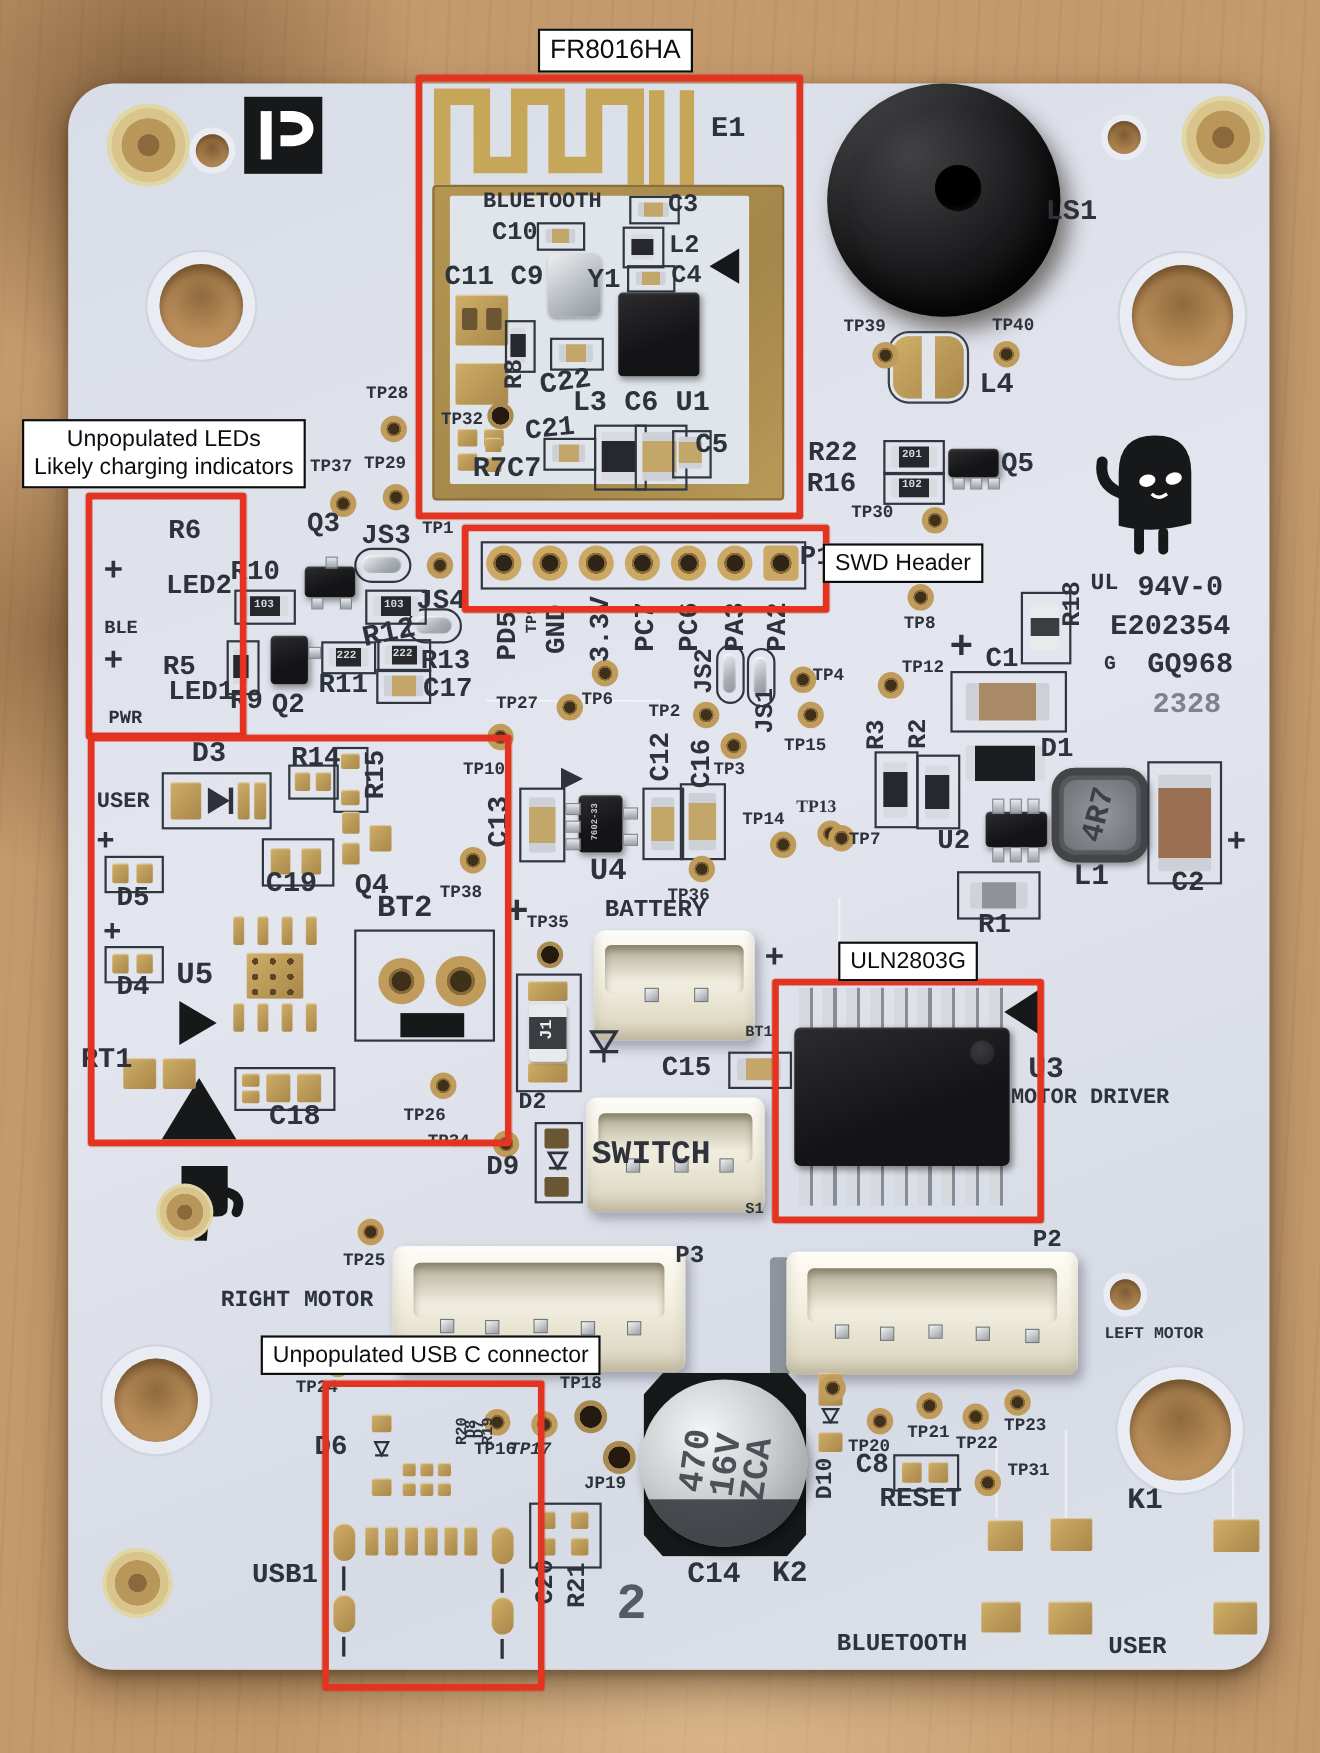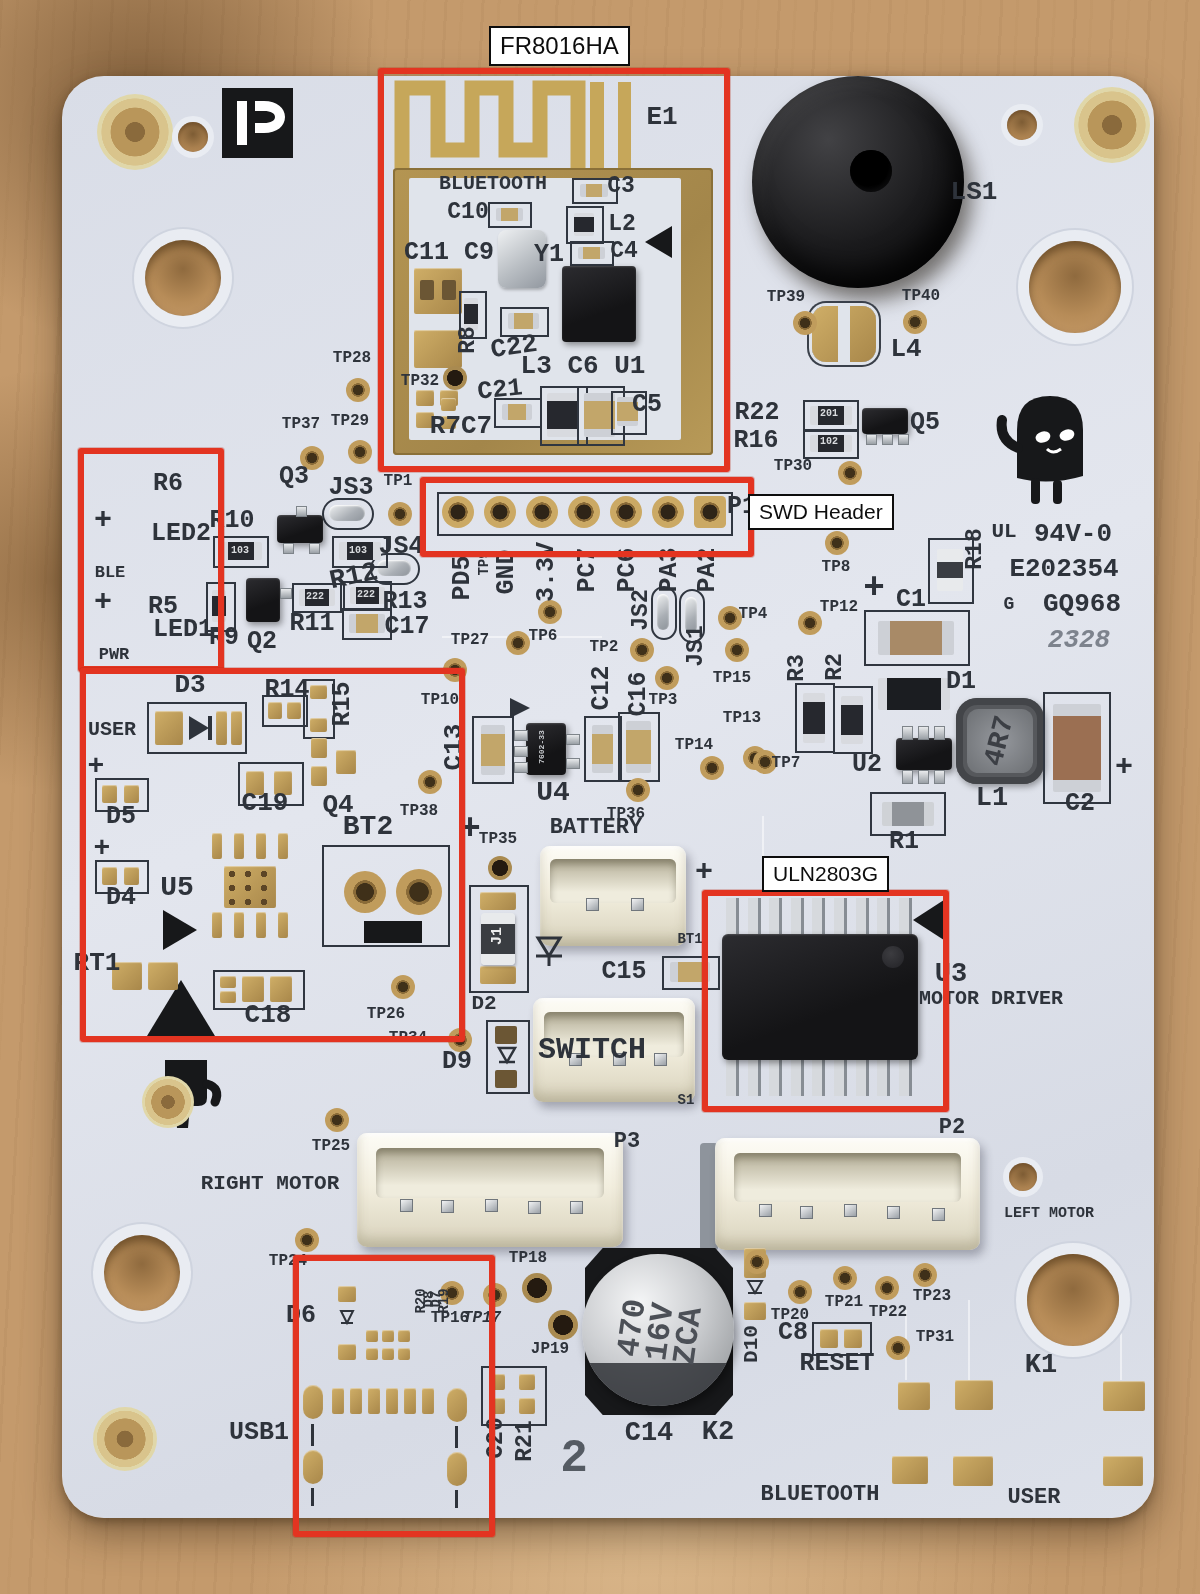--- a/index.html
+++ b/index.html
@@ -525,21 +525,21 @@
         <span class="silk" style="left: 844px; top: 273px; font-size: 26px;">L4</span>
         <span class="silk" style="left: 695px; top: 336px; font-size: 25px;">R22</span>
         <span class="silk" style="left: 694px; top: 364px; font-size: 25px;">R16</span>
         <span class="silk" style="left: 863px; top: 346px; font-size: 25px;">Q5</span>
         <span class="silk" style="left: 731px; top: 390px; font-size: 16px;">TP30</span>
         <span class="silk" style="left: 774px; top: 491px; font-size: 16px;">TP8</span>
         <span class="silk" style="left: 777px; top: 531px; font-size: 16px;">TP12</span>
         <span class="silk" style="left: 691px; top: 538px; font-size: 16px;">TP4</span>
         <span class="silk" style="left: 670px; top: 602px; font-size: 16px;">TP15</span>
         <span class="silk" style="left: 601px; top: 624px; font-size: 16px;">TP3</span>
-        <span class="silk" style="left: 680px; top: 642px; font-size: 16px;">TP13</span>
+        <span class="silk" style="left: 680px; top: 658px; font-size: 16px; font-family: Liberation Serif, serif;">TP13</span>
         <span class="silk" style="left: 632px; top: 669px; font-size: 16px;">TP14</span>
         <span class="silk" style="left: 724px; top: 687px; font-size: 16px;">TP7</span>
         <span class="silk" style="left: 378px; top: 624px; font-size: 16px;">TP10</span>
         <span class="silk" style="left: 357px; top: 735px; font-size: 16px; font-family: Liberation Mono, monospace;">TP38</span>
         <span class="silk" style="left: 239px; top: 348px; font-size: 16px;">TP37</span>
         <span class="silk" style="left: 288px; top: 345px; font-size: 16px;">TP29</span>
         <span class="silk" style="left: 290px; top: 282px; font-size: 16px;">TP28</span>
         <span class="silk" style="left: 336px; top: 405px; font-size: 16px;">TP1</span>
         <span class="silk" style="left: 106px; top: 407px; font-size: 25px;">R6</span>
         <span class="silk" style="left: 119px; top: 457px; font-size: 25px;">LED2</span>
@@ -645,21 +645,21 @@
         <span class="silk" style="left: 826px; top: 1236px; font-size: 16px;">TP22</span>
         <span class="silk" style="left: 870px; top: 1220px; font-size: 16px;">TP23</span>
         <span class="silk" style="left: 873px; top: 1261px; font-size: 16px;">TP31</span>
         <span class="silk" style="left: 979px; top: 1289px; font-size: 27px;">K1</span>
         <span class="silk" style="left: 758px; top: 1419px; font-size: 22px;">BLUETOOTH</span>
         <span class="silk" style="left: 972px; top: 1422px; font-size: 22px;">USER</span>
         <span class="silk" style="left: 512px; top: 1383px; font-size: 46px; color: rgb(85, 91, 99);">2</span>
         <span class="silk" style="left: 1011px; top: 458px; font-size: 26px;">94V-0</span>
         <span class="silk" style="left: 1002px; top: 493px; font-size: 26px;">E202354</span>
         <span class="silk" style="left: 1020px; top: 528px; font-size: 26px;">GQ968</span>
-        <span class="silk" style="left: 1017px; top: 564px; font-size: 26px; color: rgb(125, 131, 141); font-style: italic;">2328</span>
+        <span class="silk" style="left: 1017px; top: 564px; font-size: 26px; color: rgb(125, 131, 141);">2328</span>
         <span class="silk" style="left: 942px; top: 455px; font-size: 21px;">UL</span>
         <span class="silk" style="left: 947px; top: 528px; font-size: 18px;">G</span>
       </div>
     <div id="marks">
         <span class="mark" style="left: 767px; top: 338px; font-size: 10px; color: rgb(217, 219, 222);">201</span>
         <span class="mark" style="left: 767px; top: 366px; font-size: 10px; color: rgb(217, 219, 222);">102</span>
         <span class="mark" style="left: 178px; top: 475px; font-size: 10px; color: rgb(217, 219, 222);">103</span>
         <span class="mark" style="left: 253px; top: 521px; font-size: 10px; color: rgb(217, 219, 222);">222</span>
         <span class="mark" style="left: 296px; top: 475px; font-size: 10px; color: rgb(217, 219, 222);">103</span>
         <span class="mark" style="left: 304px; top: 519px; font-size: 10px; color: rgb(217, 219, 222);">222</span>
@@ -674,14 +674,19 @@
 
   <div class="rbox" style="left:378px;top:68px;width:340px;height:392px;"></div>
   <div class="rbox" style="left:420px;top:477px;width:322px;height:68px;"></div>
   <div class="rbox" style="left:78px;top:448px;width:134px;height:212px;"></div>
   <div class="rbox" style="left:80px;top:668px;width:373px;height:362px;"></div>
   <div class="rbox" style="left:702px;top:890px;width:235px;height:210px;"></div>
   <div class="rbox" style="left:293px;top:1255px;width:190px;height:270px;"></div>
 
   <div class="chip" style="left:489px;top:26px;font-size:24px;">FR8016HA</div>
   <div class="chip" style="left:748px;top:494px;">SWD Header</div>
+  <div class="chip" style="left:20px;top:381px;">
+    <span>Unpopulated LEDs</span><br>
+    <span>Likely charging indicators</span>
+  </div>
   <div class="chip" style="left:762px;top:856px;">ULN2803G</div>
+  <div class="chip" style="left:237px;top:1214px;">Unpopulated USB C connector</div>
 </div>
 
 </body></html>

